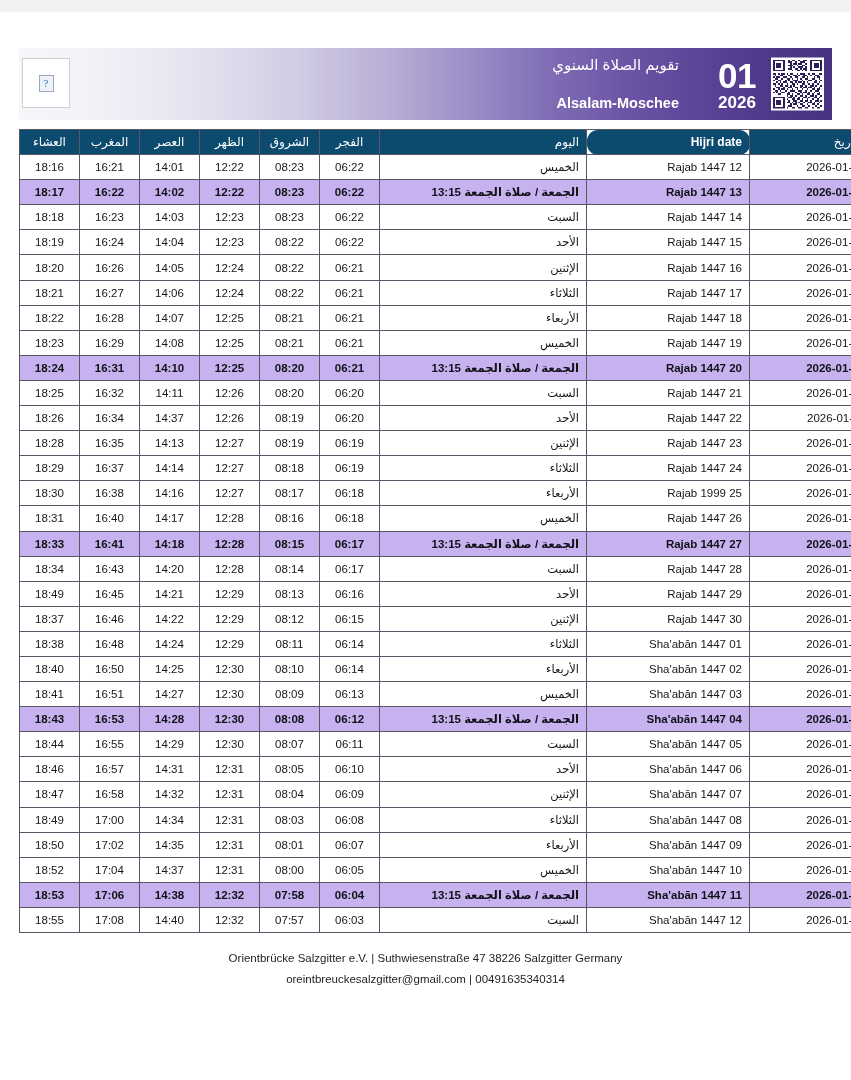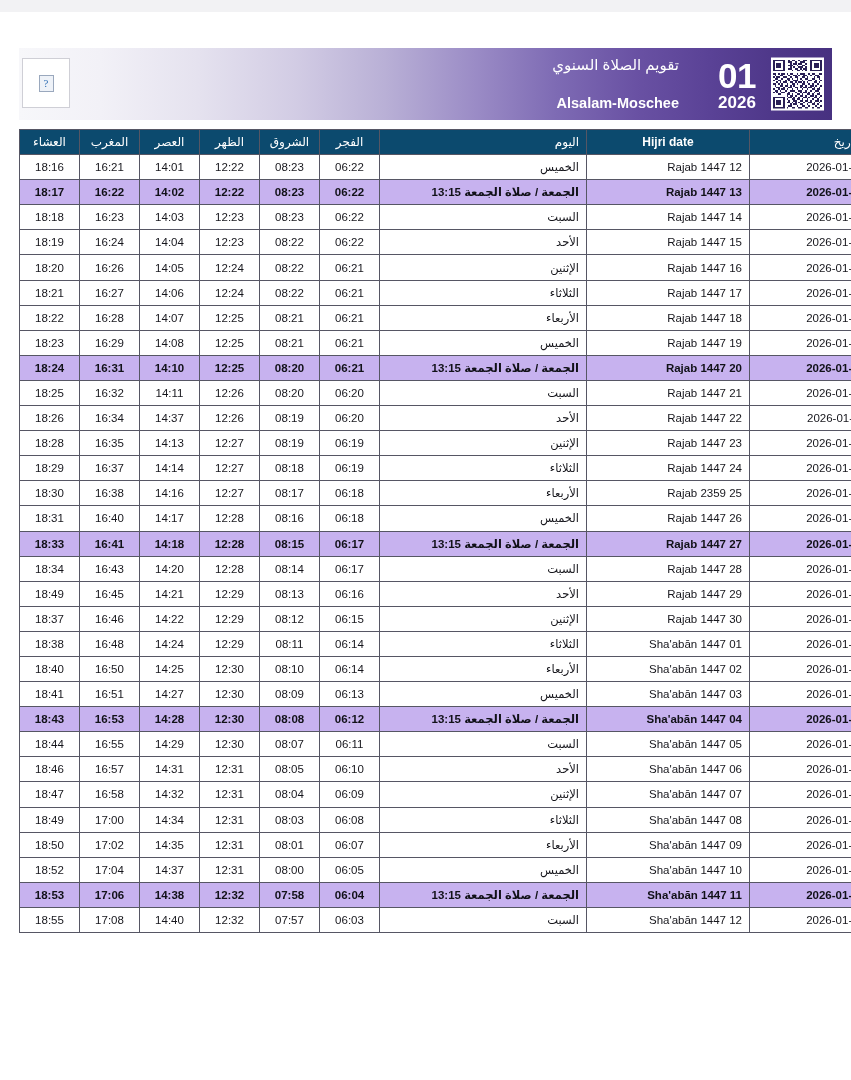--- a/index.html
+++ b/index.html
@@ -129,21 +129,21 @@
   thead th {
     background: #0c4a6e;
     color: #ffffff;
     border-color: #4c3a8e;
     font-size: 12px;
     font-weight: normal;
     height: 28px;
   }
   th.hdr-ar { direction: rtl; text-align: right; }
   th.hdr-time { text-align: center; }
-  th.hdr-hijri { text-align: center; font-weight: bold; }
+  th.hdr-hijri { text-align: right; font-weight: bold; border-radius: 11px; }
   th.hdr-greg  { text-align: right; }
   th.hdr-day   { text-align: right; }
 
   td.c-time { text-align: center; }
   td.c-day  { text-align: right; direction: rtl; }
   td.c-hijri{ text-align: right; }
   td.c-greg { text-align: right; }
 
   tbody tr.fri td {
     background: #c7b2ef;
@@ -576,21 +576,21 @@
           <td class="c-greg">2026-01-13</td>
         </tr>
         <tr>
           <td class="c-time">18:30</td>
           <td class="c-time">16:38</td>
           <td class="c-time">14:16</td>
           <td class="c-time">12:27</td>
           <td class="c-time">08:17</td>
           <td class="c-time">06:18</td>
           <td class="c-day">الأربعاء</td>
-          <td class="c-hijri">Rajab 2359 25</td>
+          <td class="c-hijri">Rajab 1999 25</td>
           <td class="c-greg">2026-01-14</td>
         </tr>
         <tr>
           <td class="c-time">18:31</td>
           <td class="c-time">16:40</td>
           <td class="c-time">14:17</td>
           <td class="c-time">12:28</td>
           <td class="c-time">08:16</td>
           <td class="c-time">06:18</td>
           <td class="c-day">الخميس</td>
@@ -769,14 +769,18 @@
           <td class="c-time">12:32</td>
           <td class="c-time">07:57</td>
           <td class="c-time">06:03</td>
           <td class="c-day">السبت</td>
           <td class="c-hijri">Sha'abān 1447 12</td>
           <td class="c-greg">2026-01-31</td>
         </tr>
       </tbody>
   </table>
 
+  <div class="footer">
+    <div>Orientbrücke Salzgitter e.V. | Suthwiesenstraße 47 38226 Salzgitter Germany</div>
+    <div>oreintbreuckesalzgitter@gmail.com | 00491635340314</div>
+  </div>
 
 </div>
 
 </body></html>

